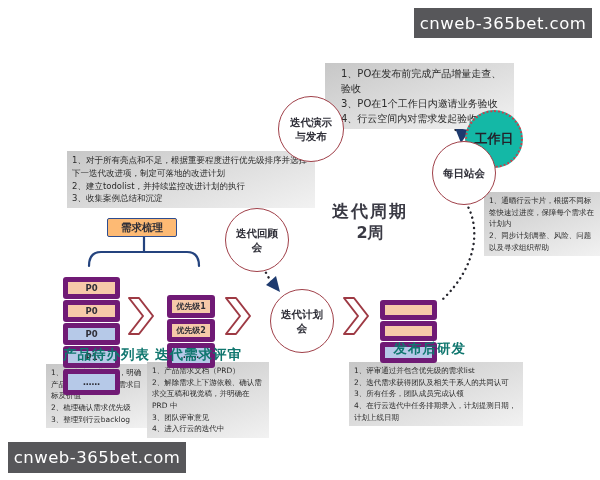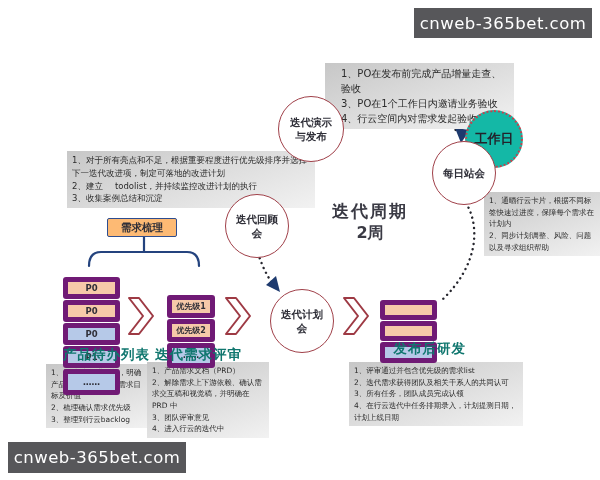--- a/index.html
+++ b/index.html
@@ -13,27 +13,27 @@
   
   .note{position:absolute;background:linear-gradient(160deg,#c7c7c7 0%,#f2f2f2 100%);
         color:#2b2b2b;padding:3px 5px;z-index:2;}
   .note div{white-space:normal;}
   #note-release{left:325px;top:63px;width:168px;font-size:10px;line-height:1.5;padding-left:16px;}
   #note-retro{left:67px;top:151px;width:238px;font-size:8.5px;line-height:1.5;}
   #note-standup{left:484px;top:192px;width:108px;font-size:7.5px;line-height:1.55;}
   #note-pb{left:46px;top:364px;width:94px;font-size:7.5px;line-height:1.55;}
   #note-review{left:147px;top:362px;width:112px;font-size:7.5px;line-height:1.55;}
   #note-sb{left:340px;top:362px;width:164px;font-size:7.5px;line-height:1.55;margin-left:9px;}
-  .ul{margin-left:12px;}
+  .ul{}
   
   .circle{position:absolute;border:1.5px solid #a04049;border-radius:50%;background:#ffffff;
           display:flex;flex-direction:column;align-items:center;justify-content:center;
           font-weight:bold;font-size:10.5px;line-height:1.35;z-index:4;text-align:right;}
   #c-demo{left:278px;top:96px;width:64px;height:64px;}
-  #c-retro{left:225px;top:194px;width:62px;height:62px;}
+  #c-retro{left:225px;top:208px;width:62px;height:62px;}
   #c-planning{left:270px;top:289px;width:62px;height:62px;}
   #c-standup{left:432px;top:141px;width:62px;height:62px;}
   #c-workday{position:absolute;left:465px;top:110px;width:54px;height:54px;border:2px dotted #c2424d;
              border-radius:50%;display:flex;align-items:center;justify-content:center;
              font-weight:bold;font-size:13px;color:#23232b;z-index:3;background:#14b8a6;}
   
   #req-box{position:absolute;left:107px;top:218px;width:68px;height:17px;background:#fdba74;
            border:1.6px solid #2e4d8f;border-radius:2px;display:flex;align-items:center;
            justify-content:center;font-size:10.5px;font-weight:bold;z-index:3;}
   

